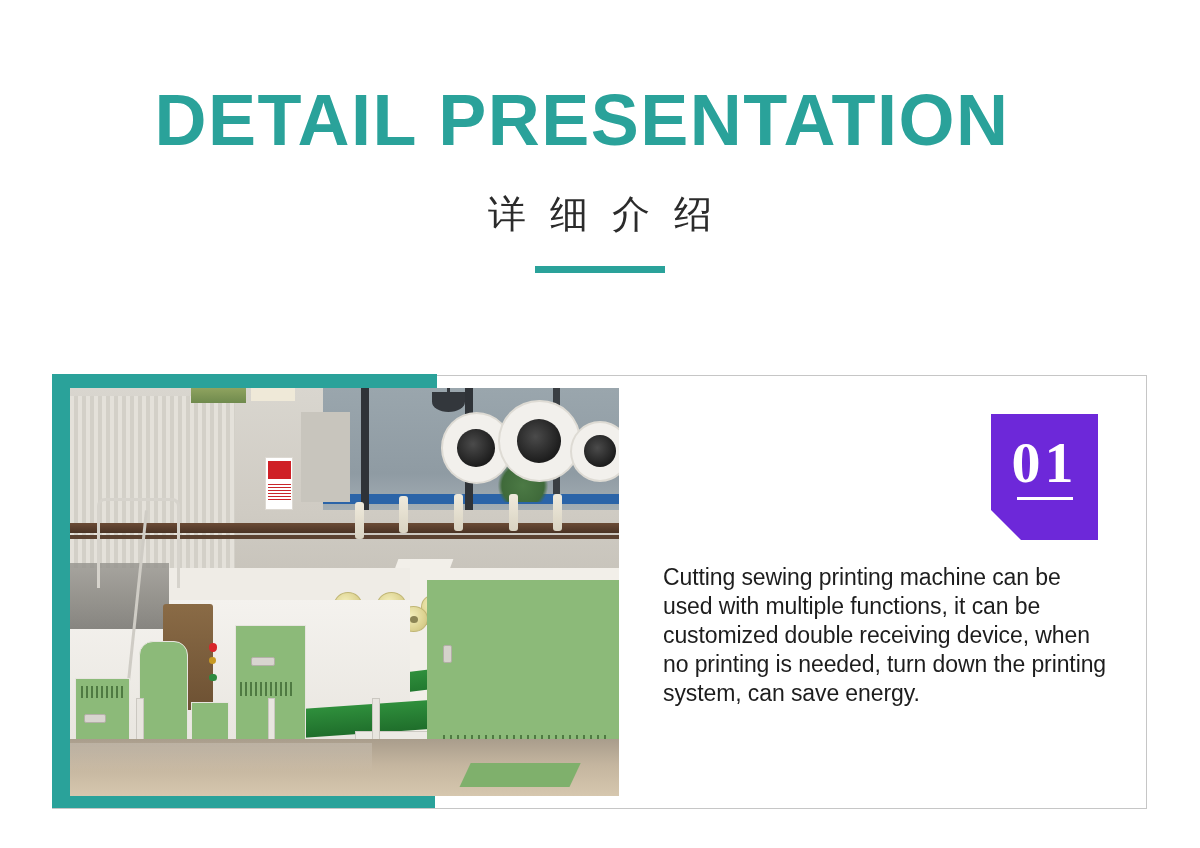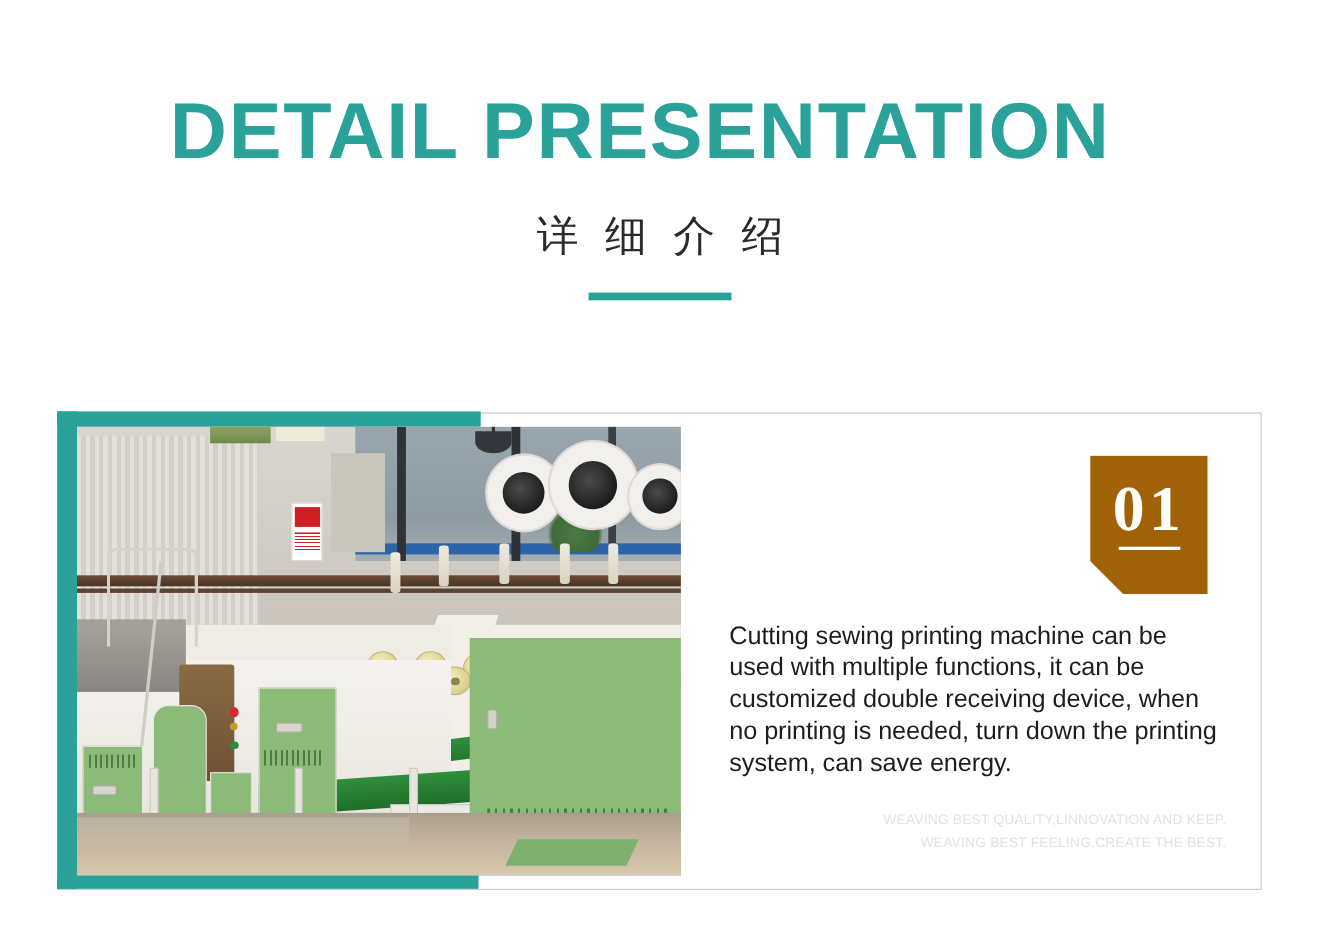--- a/index.html
+++ b/index.html
@@ -388,21 +388,21 @@
     background: #2f7a39;
   }
 
   
   .badge {
     position: absolute;
     left: 991px;
     top: 414px;
     width: 107px;
     height: 126px;
-    background: #a16207;
+    background: #6d28d9;
     -webkit-clip-path: polygon(0 0, 100% 0, 100% 100%, 30px 100%, 0 calc(100% - 30px));
     clip-path: polygon(0 0, 100% 0, 100% 100%, 30px 100%, 0 calc(100% - 30px));
     padding-left: 24px;
   }
   .badge-num {
     position: absolute;
     left: 0; top: 18px;
     width: 107px;
     text-align: center;
     font-family: "Liberation Serif", "DejaVu Serif", serif;
@@ -547,18 +547,14 @@
     </div>
   </div>
 
   <div class="badge">
     <div class="badge-num">01</div>
     <div class="badge-rule"></div>
   </div>
 
   <p class="body-text">Cutting sewing printing machine can be used with multiple functions, it can be customized double receiving device, when no printing is needed, turn down the printing system, can save energy.</p>
 
-  <div class="slogan">
-    <span class="slogan-line">WEAVING BEST QUALITY,LINNOVATION AND KEEP.</span>
-    <span class="slogan-line">WEAVING BEST FEELING,CREATE THE BEST.</span>
-  </div>
 
 </div>
 
 </body></html>

